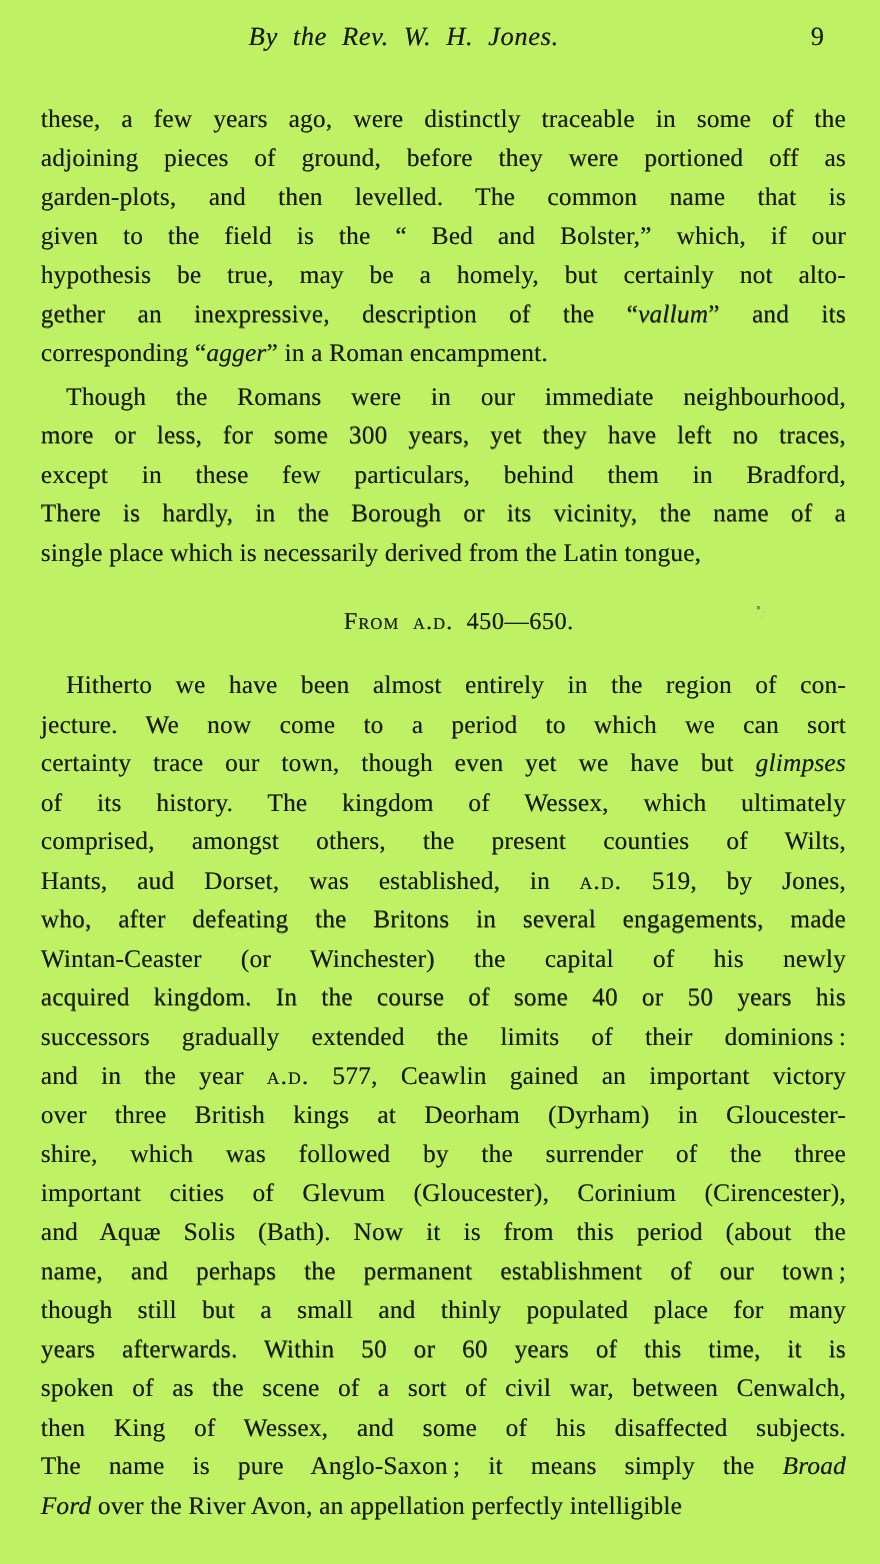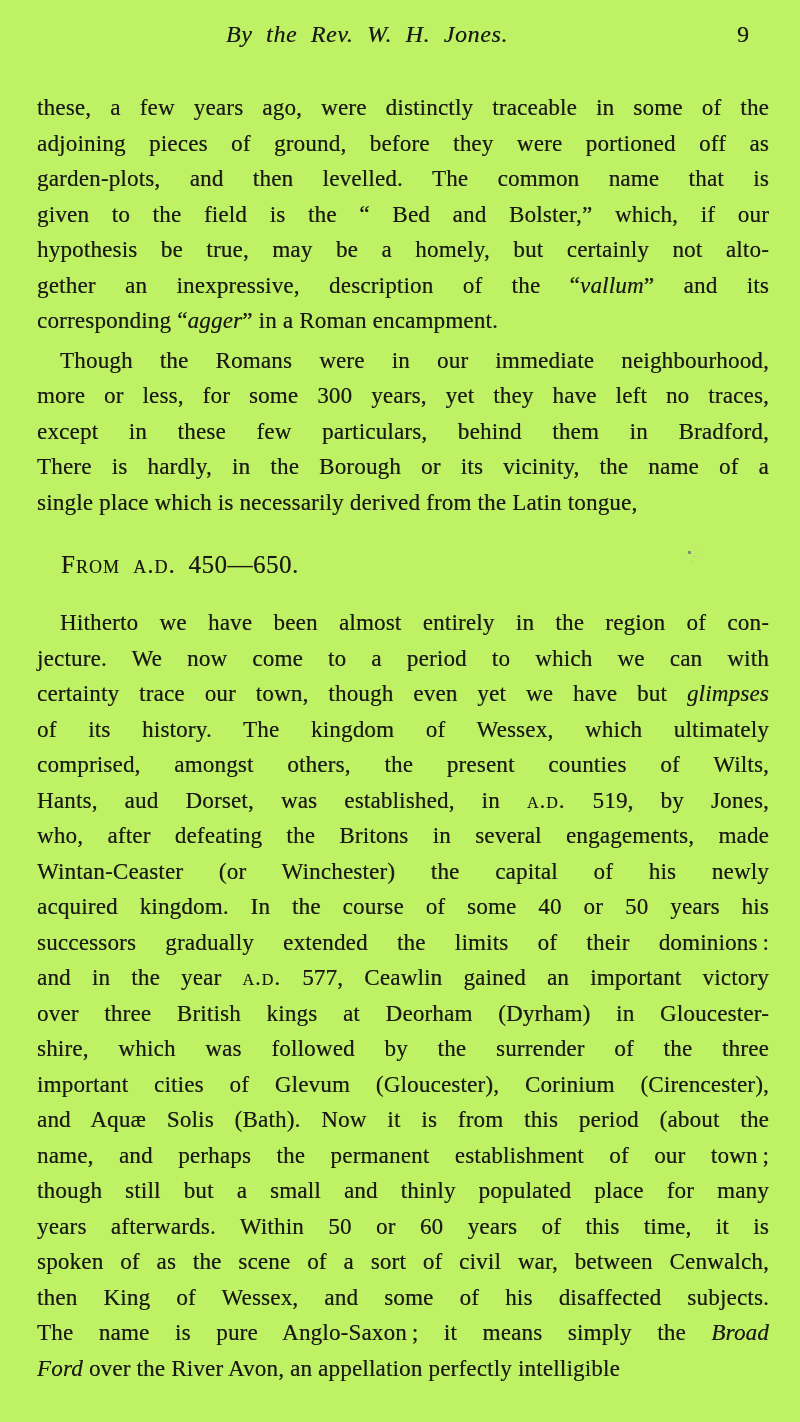--- a/index.html
+++ b/index.html
@@ -54,21 +54,22 @@
     text-justify: inter-word;
     white-space: normal;
   }
   .line.flush { text-align-last: left; }
   .line.indent { text-indent: 23px; }
   .it { font-style: italic; }
   .sc { font-variant: small-caps; letter-spacing: 1px; }
   .heading {
     margin: 30px 0 25px 0;
     padding-left: 28px; 
-    font-size: 25px;
+    text-align: center;
+    font-size: 22px;
     line-height: 30px;
     word-spacing: 6px;
     letter-spacing: 0.5px;
   }
   .artifact {
     position: absolute;
     left: 688px; top: 551px;
     width: 3px; height: 3px;
     background: #6f6f6f;
     opacity: 0.75;
@@ -102,21 +103,21 @@
       <div class="paragraph">
         <div class="line indent"><span>Though the Romans were in our immediate neighbourhood,</span></div>
         <div class="line"><span>more or less, for some 300 years, yet they have left no traces,</span></div>
         <div class="line"><span>except in these few particulars, behind them in Bradford,</span></div>
         <div class="line"><span>There is hardly, in the Borough or its vicinity, the name of a</span></div>
         <div class="line flush"><span>single place which is necessarily derived from the Latin tongue,</span></div>
       </div>
       <div class="heading"><span class="sc">From </span><span class="sc">a.d.</span><span> 450—650.</span></div>
       <div class="paragraph">
         <div class="line indent"><span>Hitherto we have been almost entirely in the region of con-</span></div>
-        <div class="line"><span>jecture.  We now come to a period to which we can with</span></div>
+        <div class="line"><span>jecture.  We now come to a period to which we can sort</span></div>
         <div class="line"><span>certainty trace our town, though even yet we have but </span><span class="it">glimpses</span></div>
         <div class="line"><span>of its history.  The kingdom of Wessex, which ultimately</span></div>
         <div class="line"><span>comprised, amongst others, the present counties of Wilts,</span></div>
         <div class="line"><span>Hants, aud Dorset, was established, in </span><span class="sc">a.d.</span><span> 519, by Jones,</span></div>
         <div class="line"><span>who, after defeating the Britons in several engagements, made</span></div>
         <div class="line"><span>Wintan-Ceaster (or Winchester) the capital of his newly</span></div>
         <div class="line"><span>acquired kingdom.  In the course of some 40 or 50 years his</span></div>
         <div class="line"><span>successors gradually extended the limits of their dominions :</span></div>
         <div class="line"><span>and in the year </span><span class="sc">a.d.</span><span> 577, Ceawlin gained an important victory</span></div>
         <div class="line"><span>over three British kings at Deorham (Dyrham) in Gloucester-</span></div>

